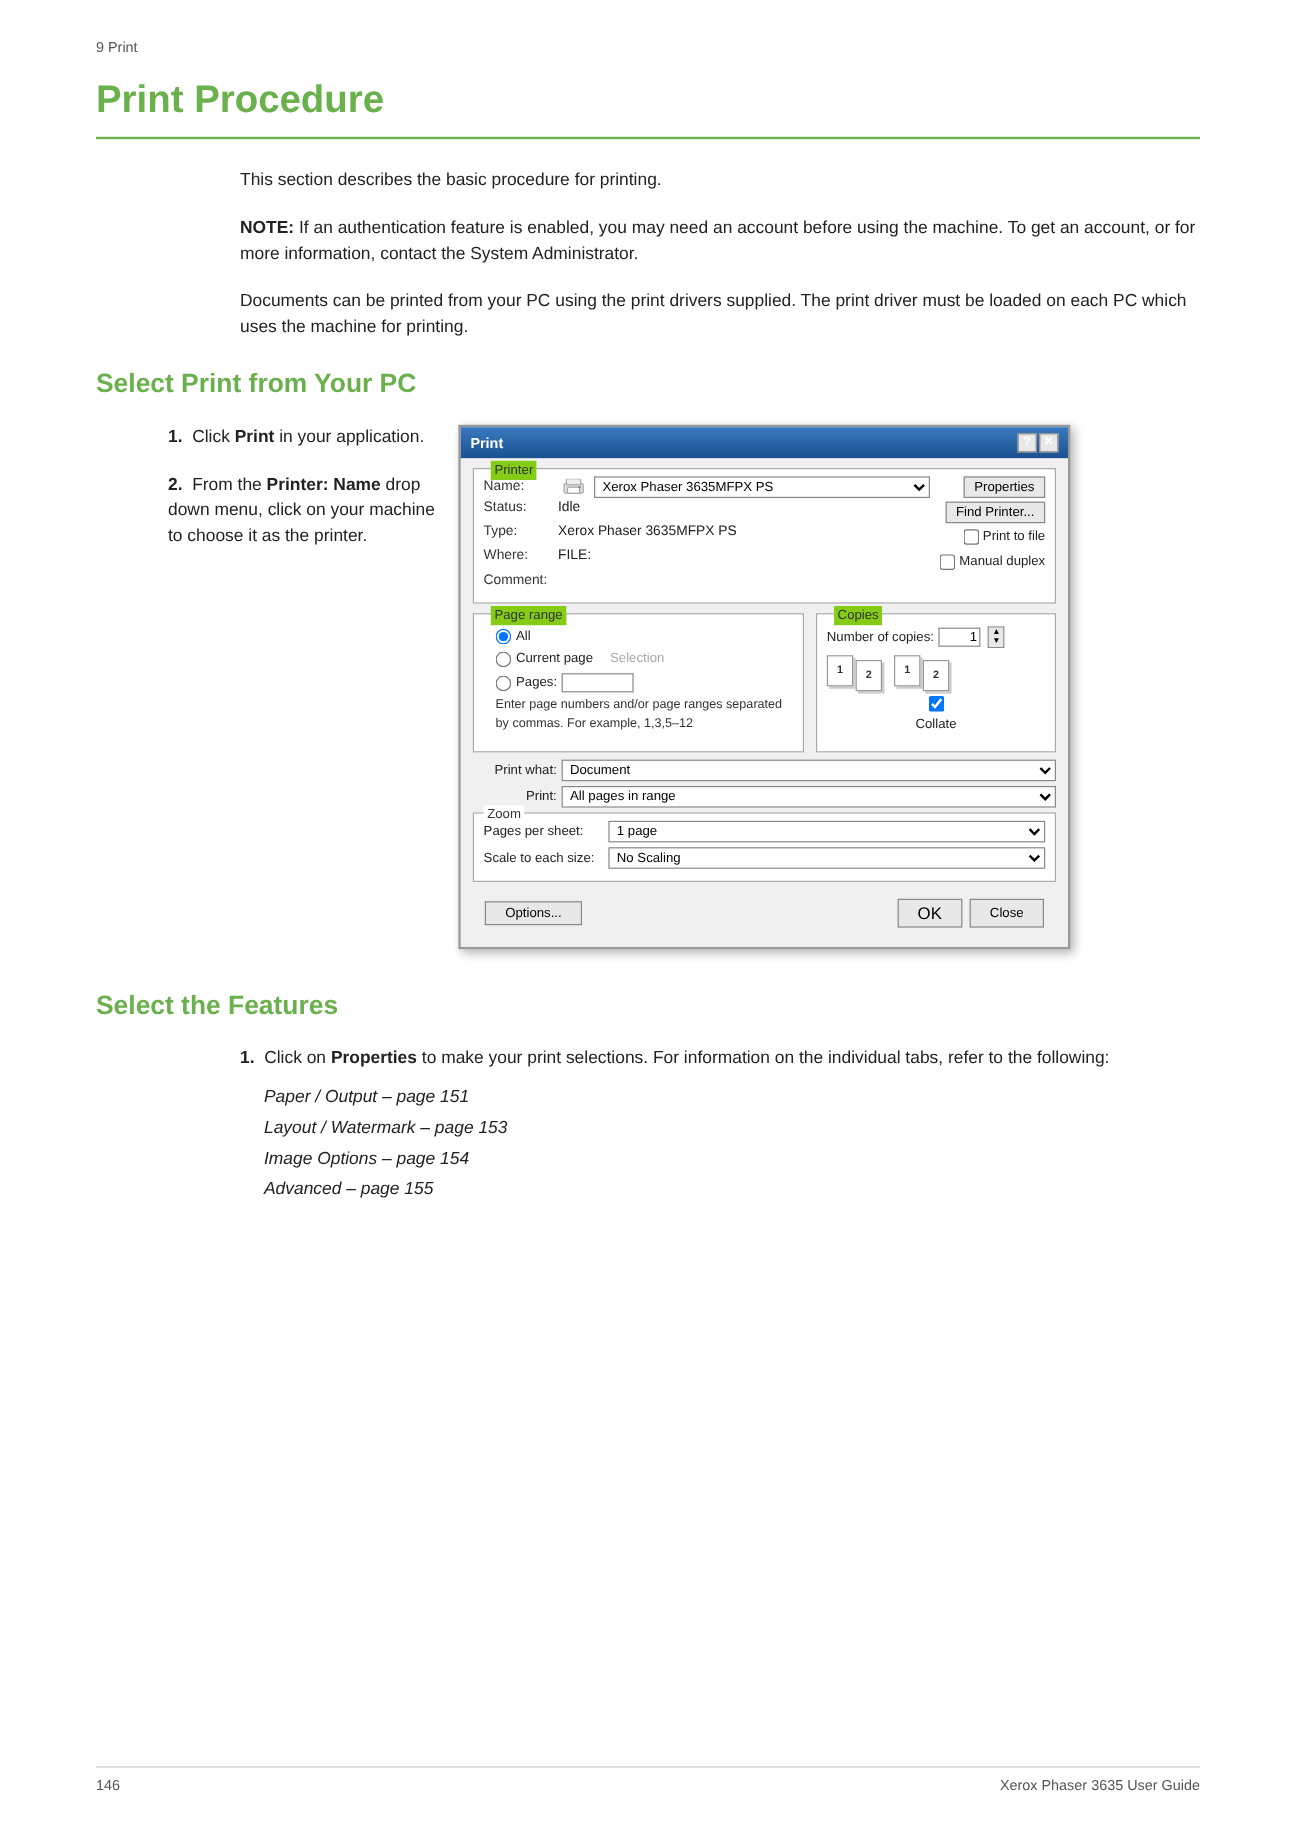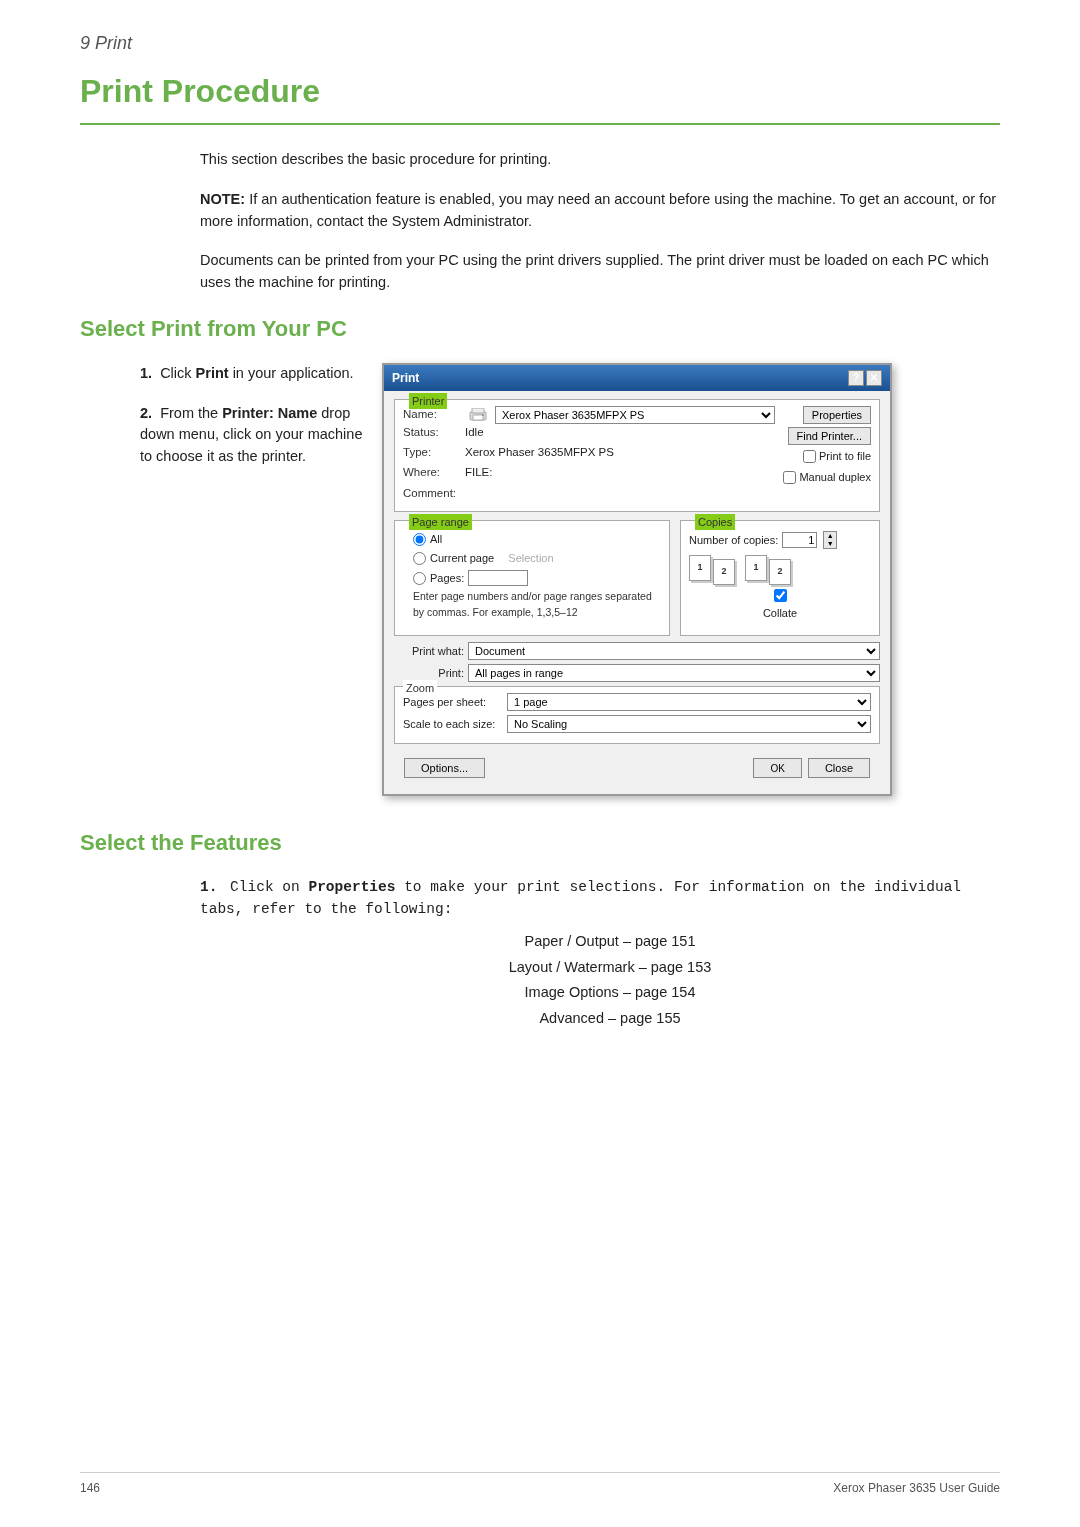--- a/index.html
+++ b/index.html
@@ -9,24 +9,23 @@
       color: #222;
       width: 1080px;
       min-height: 1527px;
       font-size: 15px;
       line-height: 1.5;
     }
     .page-wrapper {
       padding: 30px 80px 60px 80px;
     }
     .breadcrumb {
-      font-size: 18px;
+      font-size: 12px;
       color: #555;
       margin-bottom: 10px;
-      font-style: italic;
     }
     .page-title {
       font-size: 32px;
       font-weight: bold;
       color: #6ab04c;
       border-bottom: 2px solid #6ab04c;
       padding-bottom: 8px;
       margin-bottom: 24px;
     }
     .intro-text {
@@ -302,21 +301,21 @@
       border: 1px solid #888;
       background: #e8e8e8;
       cursor: pointer;
     }
     .footer-right {
       display: flex;
       gap: 6px;
     }
     .ok-btn {
       padding: 3px 16px;
-      font-size: 10px;
+      font-size: 14px;
       border: 1px solid #888;
       background: #e8e8e8;
       cursor: pointer;
     }
     .close-btn {
       padding: 3px 16px;
       font-size: 11px;
       border: 1px solid #888;
       background: #e8e8e8;
       cursor: pointer;
@@ -324,28 +323,27 @@
     
     .features-section {
       margin-top: 20px;
     }
     .features-steps {
       margin-left: 120px;
     }
     .feature-step {
       margin-bottom: 10px;
       font-size: 14.5px;
-      font-family: Liberation Mono, monospace;
     }
     .italic-line {
+      font-style: italic;
       display: block;
       margin-left: 20px;
       margin-top: 4px;
       font-size: 14.5px;
-      text-align: center;
     }
     .page-footer {
       position: absolute;
       bottom: 30px;
       left: 80px;
       right: 80px;
       display: flex;
       justify-content: space-between;
       font-size: 12px;
       color: #555;

